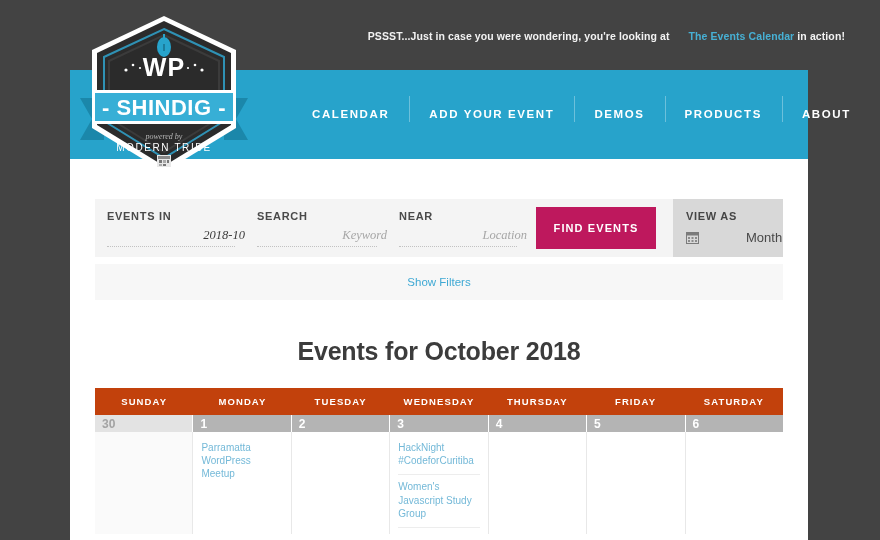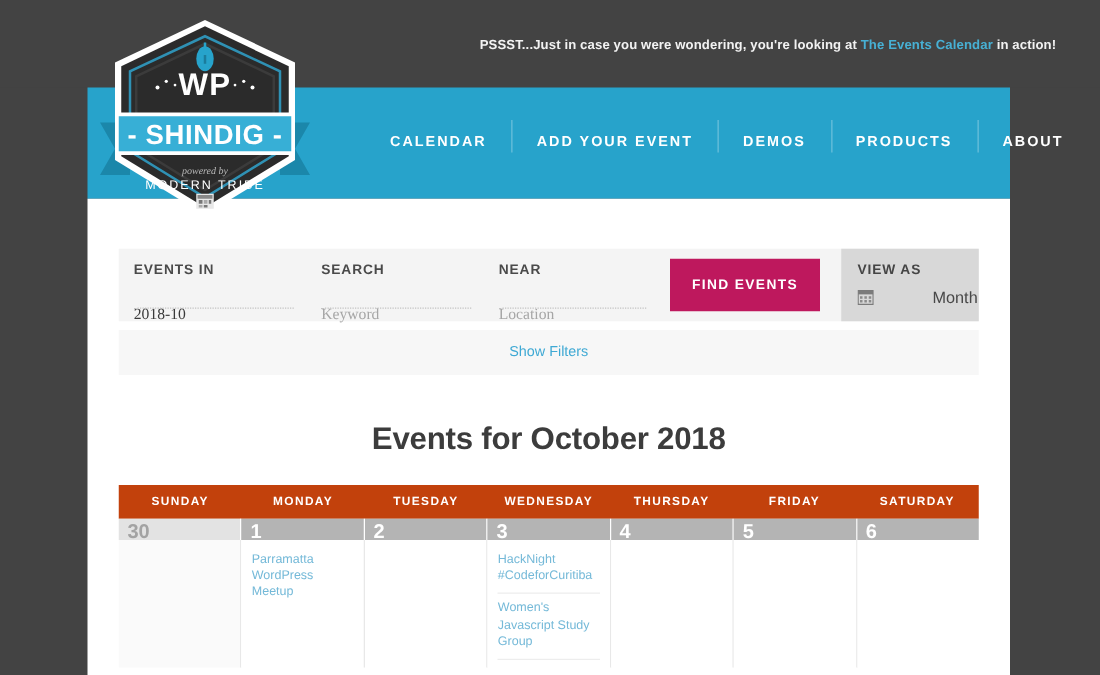--- a/index.html
+++ b/index.html
@@ -30,20 +30,21 @@
     width: 845px;
     text-align: right;
     font-size: 10.5px;
     font-weight: bold;
     color: #f2f2f2;
     letter-spacing: 0.1px;
   }
   .promo-link {
     color: #47b0d4;
     text-decoration: none;
+    margin-left: 16px;
   }
 
   
   .nav-band {
     position: absolute;
     top: 70px;
     left: 70px;
     width: 738px;
     height: 89px;
     background: #27a3cb;
@@ -117,24 +118,26 @@
   .f-search    { width: 142px; }
   .f-near      { width: 140px; }
   .filter-label {
     font-size: 11px;
     font-weight: bold;
     letter-spacing: 0.7px;
     color: #4a4a4a;
     text-transform: uppercase;
   }
   .filter-value {
-    margin-top: 22px;
+    margin-top: 6px;
     font-size: 12.5px;
+    font-style: italic;
     color: #3a3a3a;
     font-family: "Liberation Serif", serif;
+    text-align: right;
   }
   .filter-value.ph { color: #a6a6a6; }
   .dotted {
     position: absolute;
     left: 12px;
     bottom: 10px;
     width: calc(100% - 22px);
     border-bottom: 1px dotted #c2c2c2;
   }
   .find-btn {
@@ -235,21 +238,21 @@
   .cal-numrow {
     display: flex;
     height: 17px;
   }
   .cal-numrow .num {
     flex: 1 1 0;
     background: #b4b4b4;
     border-right: 1px solid #ffffff;
     box-sizing: border-box;
     color: #ffffff;
-    font-size: 16px;
+    font-size: 12px;
     font-weight: bold;
     padding: 2px 0 0 7px;
   }
   .cal-numrow .num.other {
     background: #e3e3e3;
     color: #a3a3a3;
   }
   .cal-numrow .num:last-child { border-right: none; }
   .cal-bodyrow {
     display: flex;

